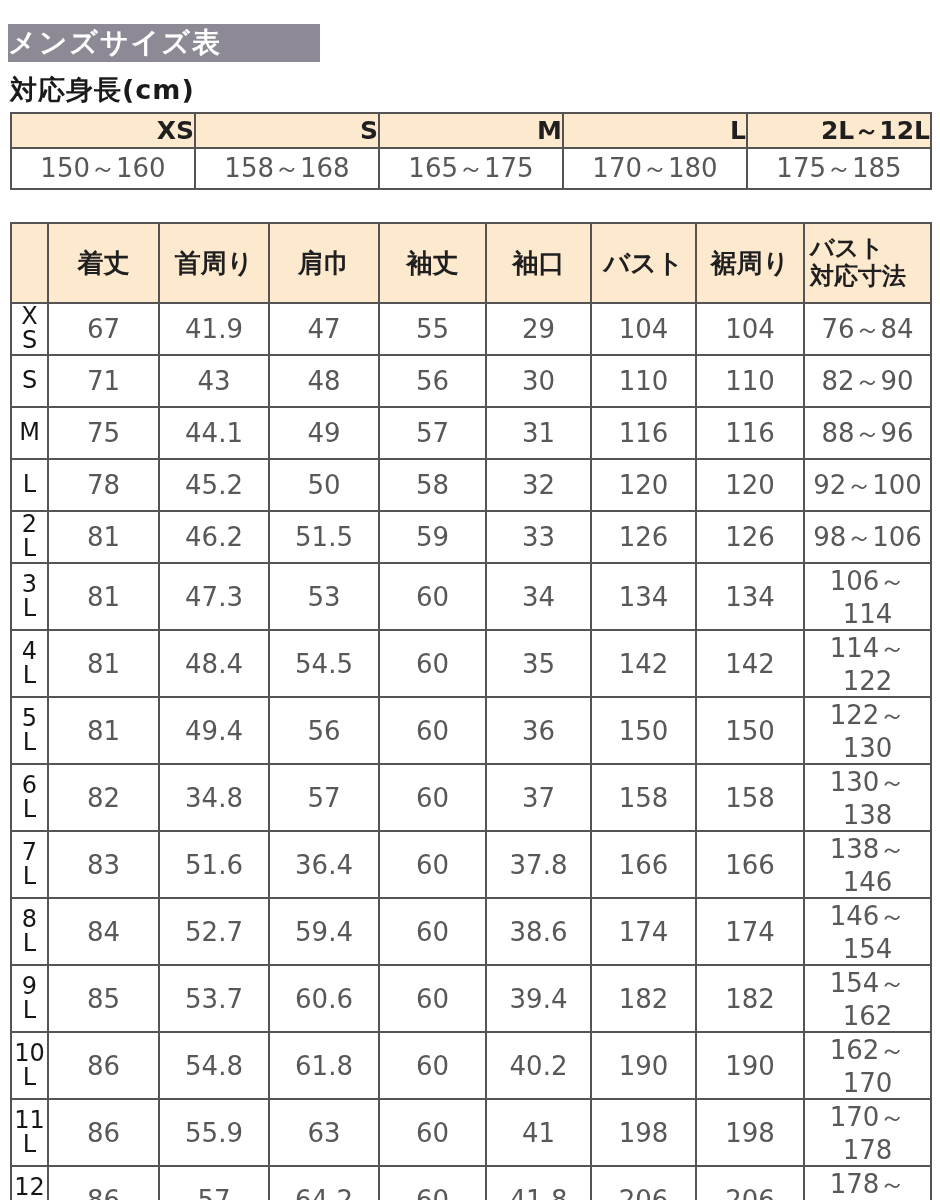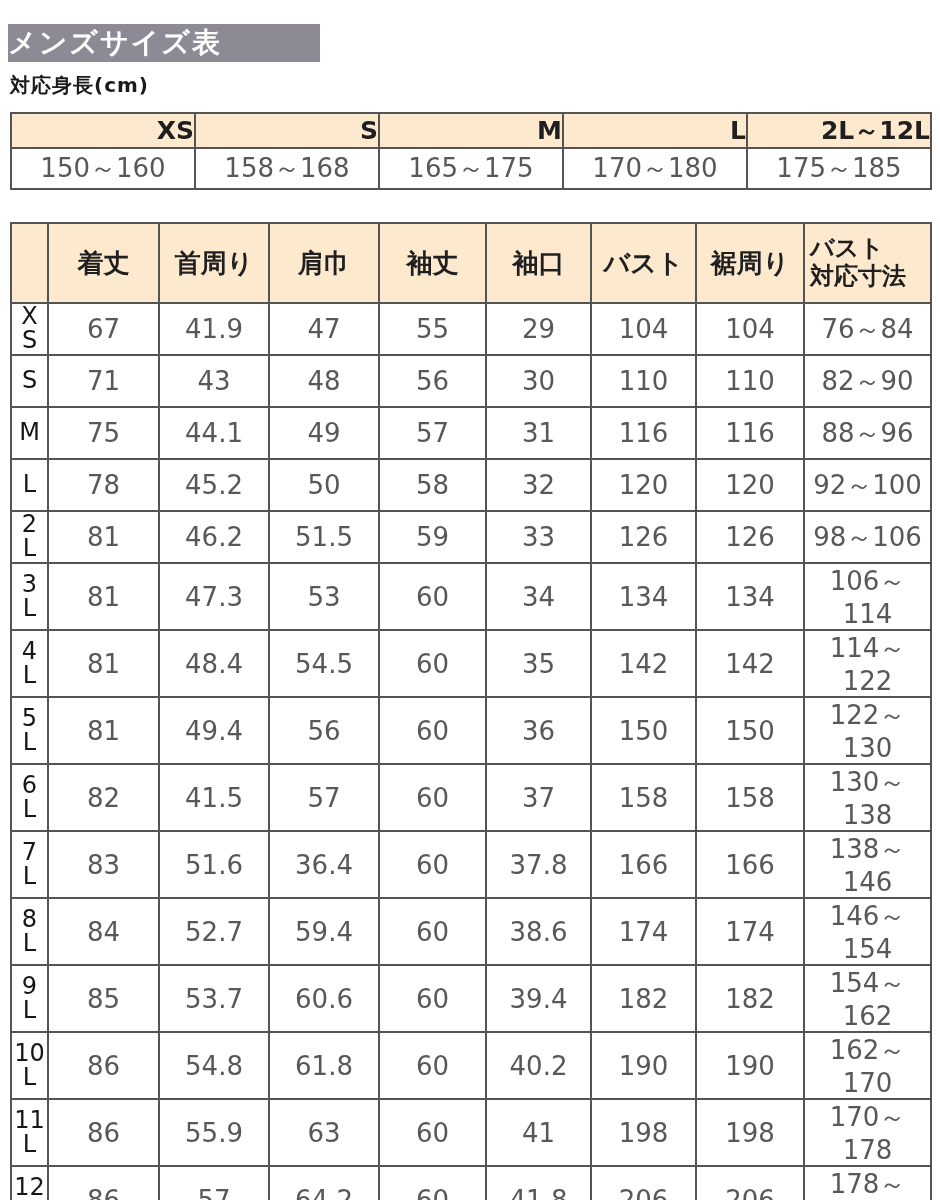--- a/index.html
+++ b/index.html
@@ -15,21 +15,21 @@
     width: 312px; height: 38px;
     background: #8d8a96;
     color: #ffffff;
     font-size: 28px; font-weight: bold;
     line-height: 38px;
     letter-spacing: 2px;
   }
 
   .subtitle {
     position: absolute; left: 10px; top: 72px;
-    font-size: 20px; font-weight: bold;
+    font-size: 27px; font-weight: bold;
     color: #1a1a1a;
     letter-spacing: 1px;
   }
 
   table { border-collapse: collapse; table-layout: fixed; }
   th, td { border: 2px solid #545454; }
 
   .height-table {
     position: absolute; left: 10px; top: 112px;
     width: 920px;
@@ -237,21 +237,21 @@
           <td>60</td>
           <td>36</td>
           <td>150</td>
           <td>150</td>
           <td>122～130</td>
         </tr>
         <tr>
           <th class="rowlab">6
 L</th>
           <td>82</td>
-          <td>41.5</td>
+          <td>34.8</td>
           <td>57</td>
           <td>60</td>
           <td>37</td>
           <td>158</td>
           <td>158</td>
           <td>130～138</td>
         </tr>
         <tr>
           <th class="rowlab">7
 L</th>

